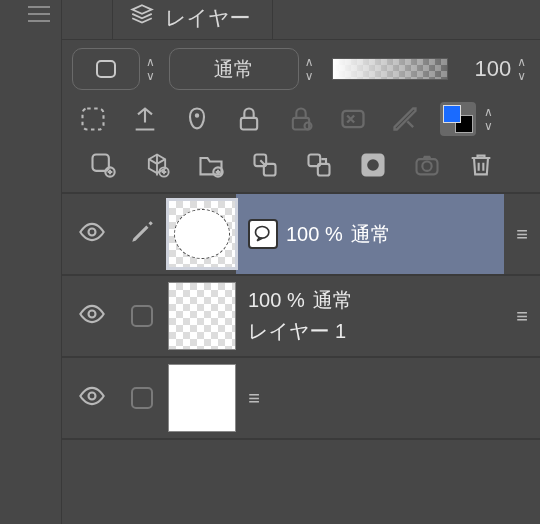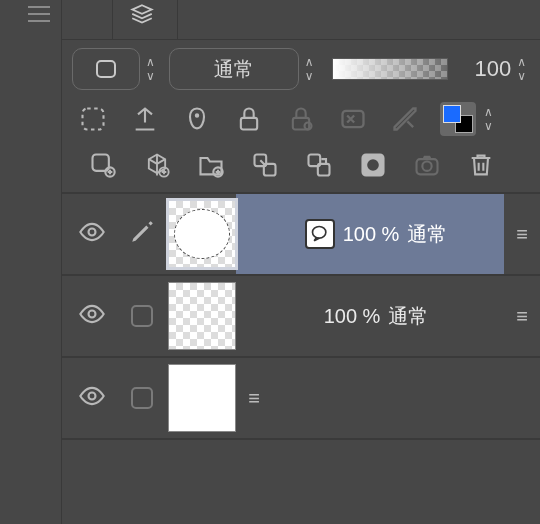--- a/index.html
+++ b/index.html
@@ -113,21 +113,21 @@
     position:relative;
   }
   .thumb.sel { outline:3px solid #cfd3dd; outline-offset:-1px;}
   .thumb.white { background:#fff;}
   .speech-ellipse {
     width:56px; height:50px; border-radius:50%;
     background:#fff; border:1px dashed #444;
   }
   .layer-body {
     flex:1; height:100%;
-    display:flex; flex-direction:row; justify-content:center;
+    display:flex; flex-direction:column; justify-content:center;
     padding-left:12px; gap:4px;
     color:#eaeaea;
   }
   .layer-body.sel { background:#6d7a97; color:#fff;}
   .lb-top { display:flex; align-items:center; gap:8px; font-size:20px;}
   .lb-name { font-size:20px;}
   .mini-ic {
     width:30px; height:30px; border:2px solid #333; background:#fff;
     display:flex; align-items:center; justify-content:center; font-size:16px; border-radius:4px;
   }
@@ -153,20 +153,21 @@
   <div class="main">
     <div class="tabrow">
       <div class="tab">
         <span>
           <svg viewBox="0 0 24 24" width="26" height="26" fill="none" stroke="#c8c8c8" stroke-width="1.6">
             <path d="M12 3l9 4-9 4-9-4 9-4z"></path>
               <path d="M3 11l9 4 9-4"></path>
               <path d="M3 15l9 4 9-4"></path>
           </svg>
         </span>
+        <span>レイヤー</span>
       </div>
     </div>
 
     <div class="controlsrow">
       <div class="big-outline-box">
         <svg viewBox="0 0 24 24" width="28" height="24" fill="none" stroke="#c8c8c8" stroke-width="2">
             <rect x="3" y="4" width="18" height="16" rx="4"></rect>
           </svg>
       </div>
       <div class="stepper">
@@ -348,20 +349,21 @@
         </div>
         <div class="edit-col">
           <span class="square-empty"></span>
         </div>
         <div class="thumb"></div>
         <div class="layer-body">
           <div class="lb-top">
             <span>100 %</span>
             <span>通常</span>
           </div>
+          <div class="lb-name">レイヤー 1</div>
         </div>
         <div class="row-menu">≡</div>
       </div>
 
       <div class="layer-row">
         <div class="vis-col">
           <span class="eye">
             <svg viewBox="0 0 24 24" fill="none" stroke="#b8b8b8" stroke-width="1.8">
                 <path d="M2 12s4-7 10-7 10 7 10 7-4 7-10 7-10-7-10-7z"></path>
                 <circle cx="12" cy="12" r="3"></circle>

